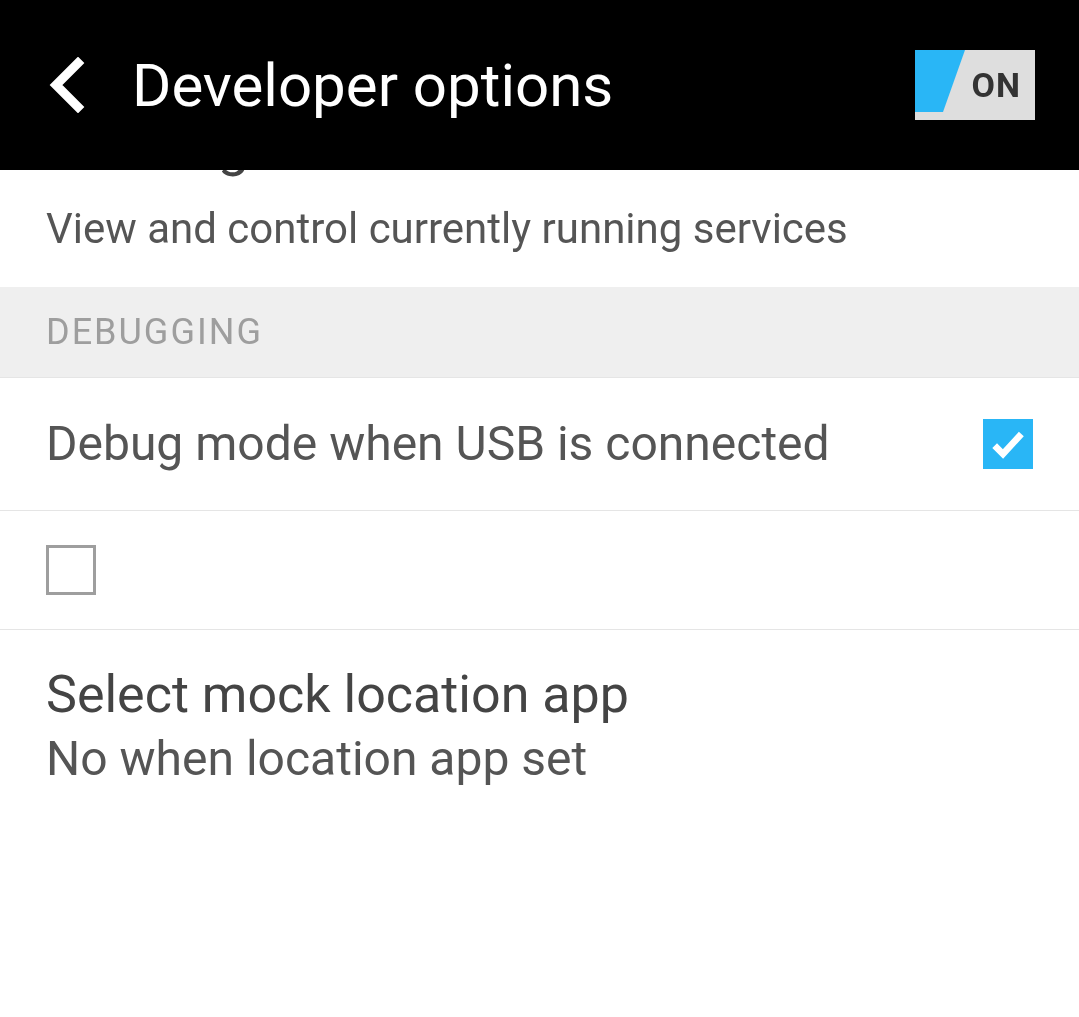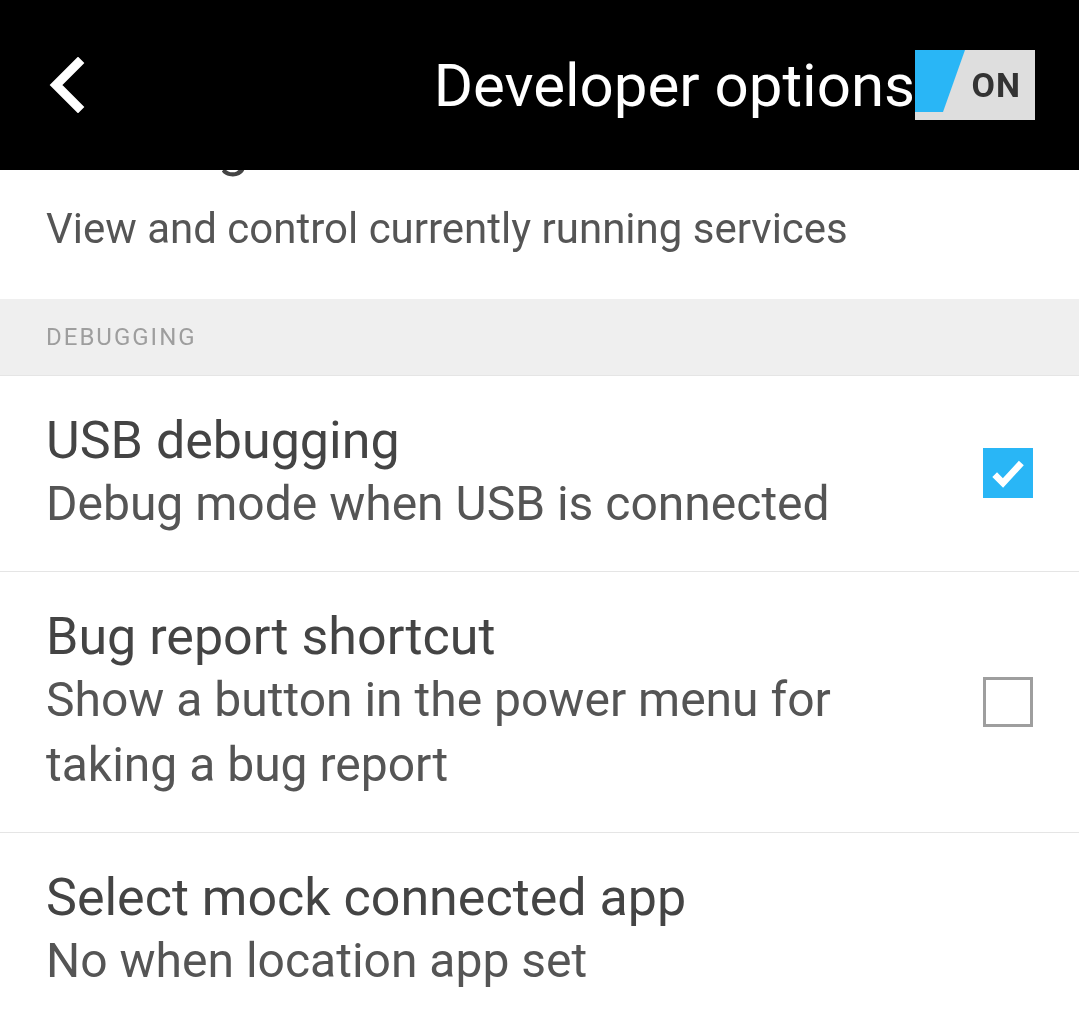--- a/index.html
+++ b/index.html
@@ -23,21 +23,20 @@
       margin-right: 40px;
       display: flex;
       align-items: center;
     }
     .back-icon svg { width: 48px; height: 56px; }
     .header-title {
       color: #fff;
       font-size: 60px;
       font-weight: 400;
       flex: 1;
-      text-align: right;
     }
     .toggle {
       width: 120px;
       height: 70px;
       background: #dedede;
       position: relative;
       display: flex;
       align-items: center;
       justify-content: flex-end;
     }
@@ -84,25 +83,24 @@
     }
     .item-truncated .item-sub {
       font-size: 42px;
       color: #555;
       margin-top: 24px;
       line-height: 1.3;
     }
     .section-header {
       background: #efefef;
       color: #9e9e9e;
-      font-size: 24px;
+      font-size: 36px;
       letter-spacing: 2px;
       padding: 24px 46px;
       border-bottom: 1px solid #e5e5e5;
-      margin-top: 12px;
     }
     .item {
       display: flex;
       align-items: center;
       padding: 34px 46px;
       border-bottom: 1px solid #e5e5e5;
     }
     .item:last-child { border-bottom: none; }
     .item-text { flex: 1; padding-right: 20px; }
     .item-title {
@@ -153,38 +151,33 @@
 
   <div class="item-truncated">
     <div class="item-title">Running services</div>
     <div class="item-sub">View and control currently running services</div>
   </div>
 
   <div class="section-header">DEBUGGING</div>
 
   <div class="item">
     <div class="item-text">
-      <div class="item-title">USB debugging</div>
       <div class="item-sub">Debug mode when USB is connected</div>
     </div>
     <div class="checkbox checked">
       <svg viewBox="0 0 24 24" fill="none" stroke="#fff" stroke-width="4" stroke-linecap="butt">
         <polyline points="4,13 9,18 20,6"></polyline>
       </svg>
     </div>
   </div>
 
   <div class="item">
-    <div class="item-text">
-      <div class="item-title">Bug report shortcut</div>
-      <div class="item-sub">Show a button in the power menu for taking a bug report</div>
-    </div>
     <div class="checkbox unchecked"></div>
   </div>
 
   <div class="item">
     <div class="item-text">
-      <div class="item-title">Select mock connected app</div>
+      <div class="item-title">Select mock location app</div>
       <div class="item-sub">No when location app set</div>
     </div>
   </div>
 
 </div>
 
 </body></html>

